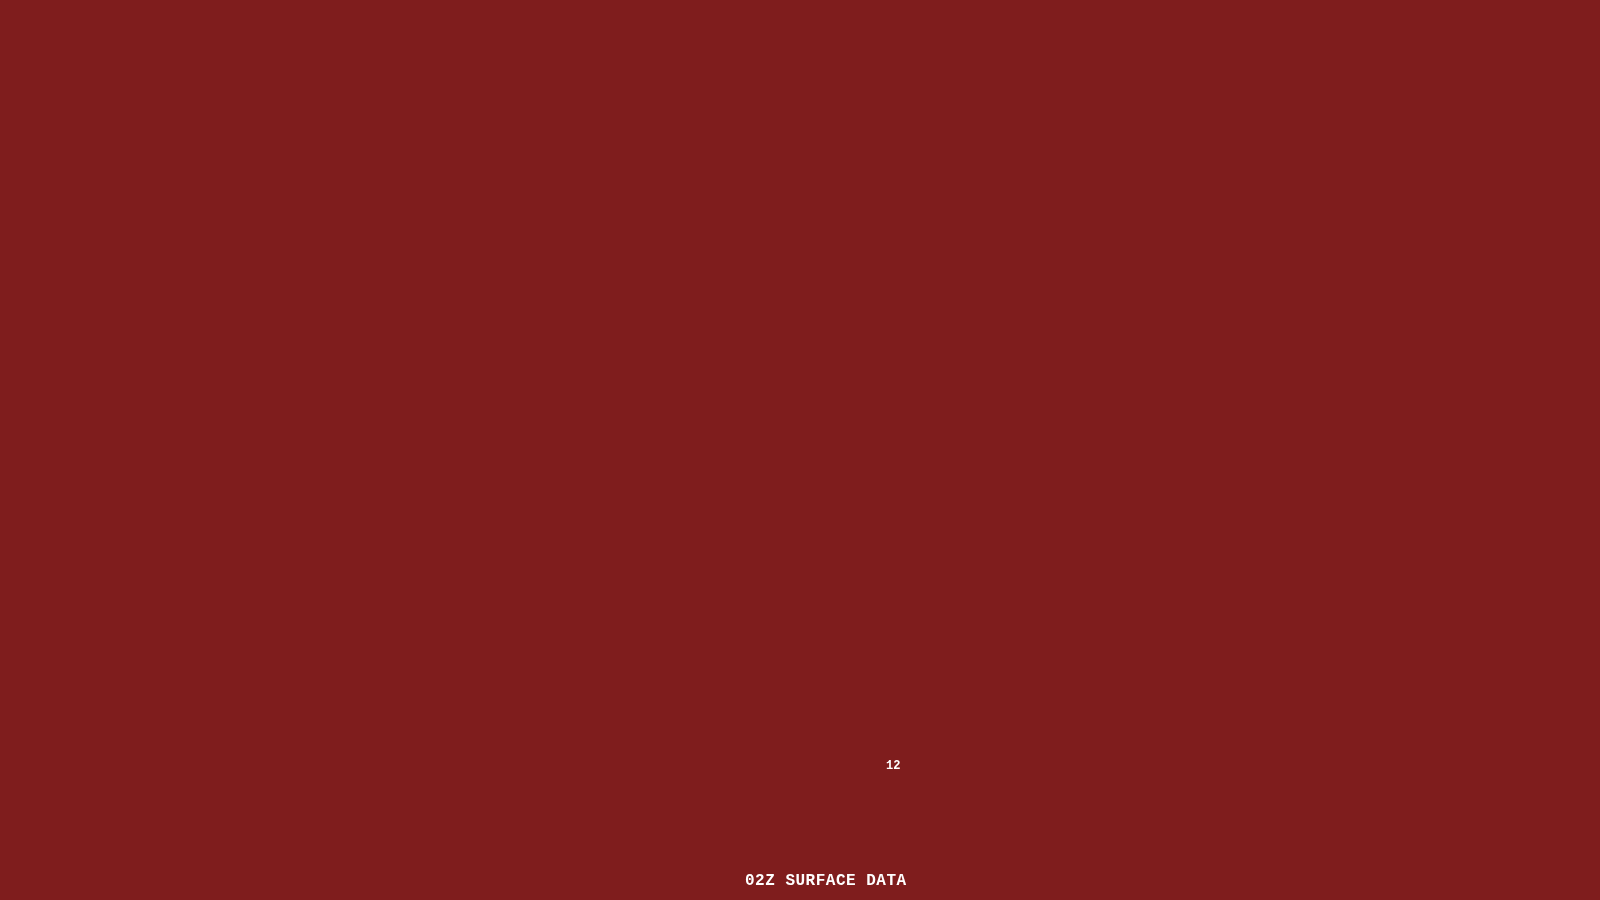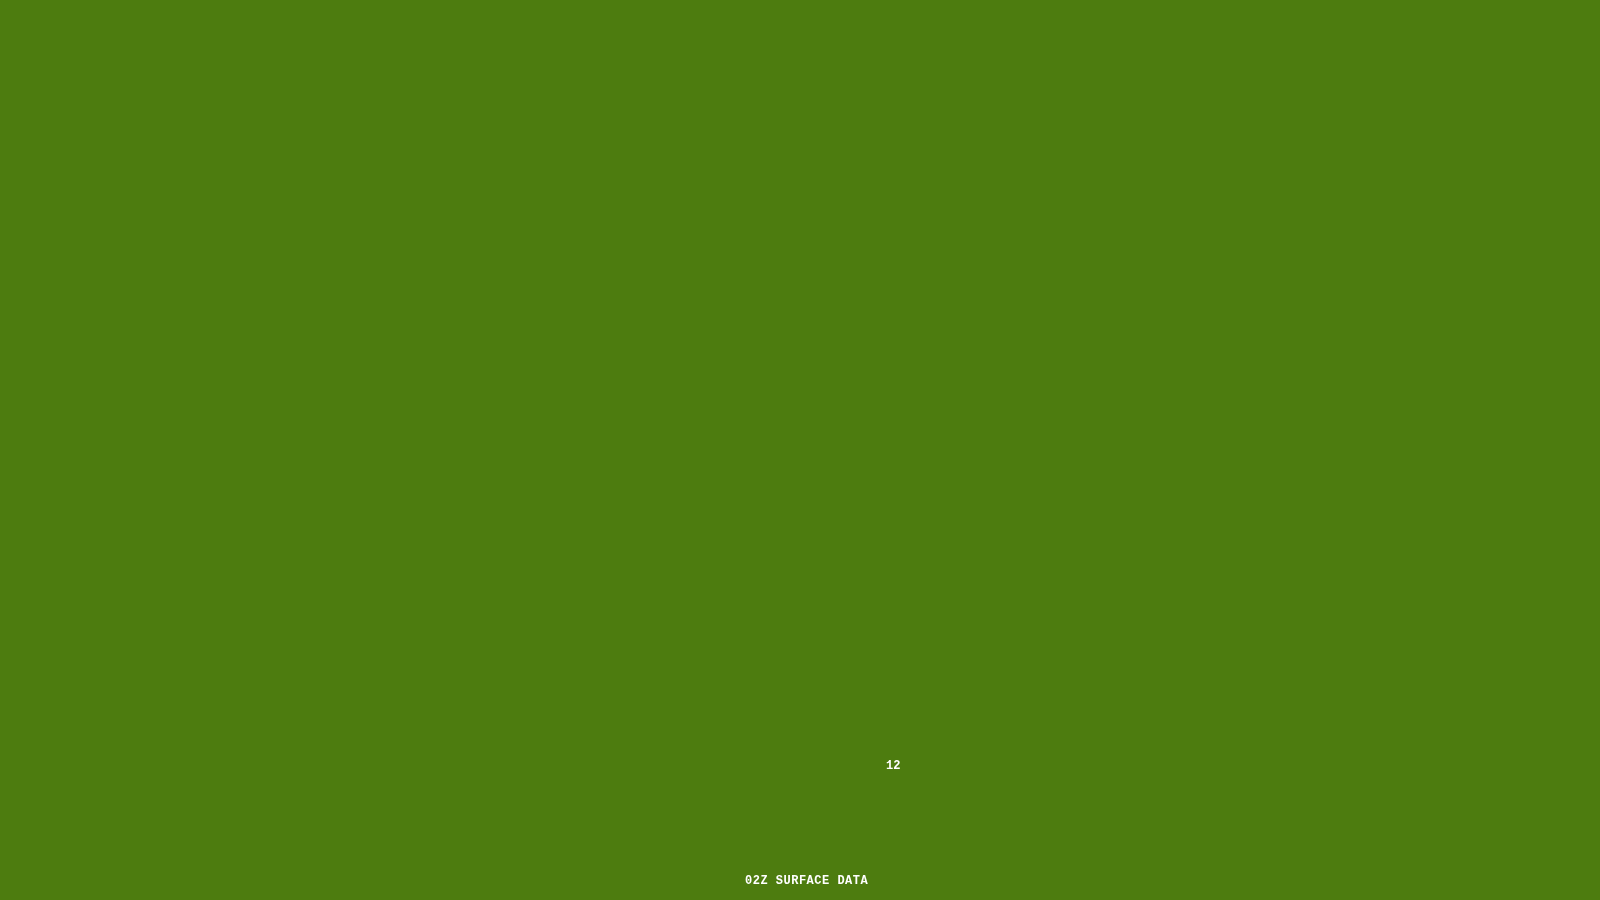--- a/index.html
+++ b/index.html
@@ -4,41 +4,41 @@
 <style>
   html, body {
     margin: 0;
     padding: 0;
     background: #000000;
   }
   .screen {
     position: relative;
     width: 1600px;
     height: 900px;
-    background: #4d7c0f;
+    background: #7f1d1d;
     overflow: hidden;
     font-family: "Liberation Mono", "DejaVu Sans Mono", monospace;
     color: #ffffff;
   }
   .station-value {
     position: absolute;
     left: 886px;
     top: 760px;
     font-size: 12px;
     font-weight: bold;
     line-height: 13px;
     letter-spacing: 0px;
     color: #ffffff;
     white-space: pre;
   }
   .plot-caption {
     position: absolute;
     left: 745px;
     top: 875px;
-    font-size: 12px;
+    font-size: 16px;
     font-weight: bold;
     line-height: 13px;
     letter-spacing: 0.5px;
     color: #ffffff;
     white-space: pre;
   }
 </style>
 </head>
 <body>
 

